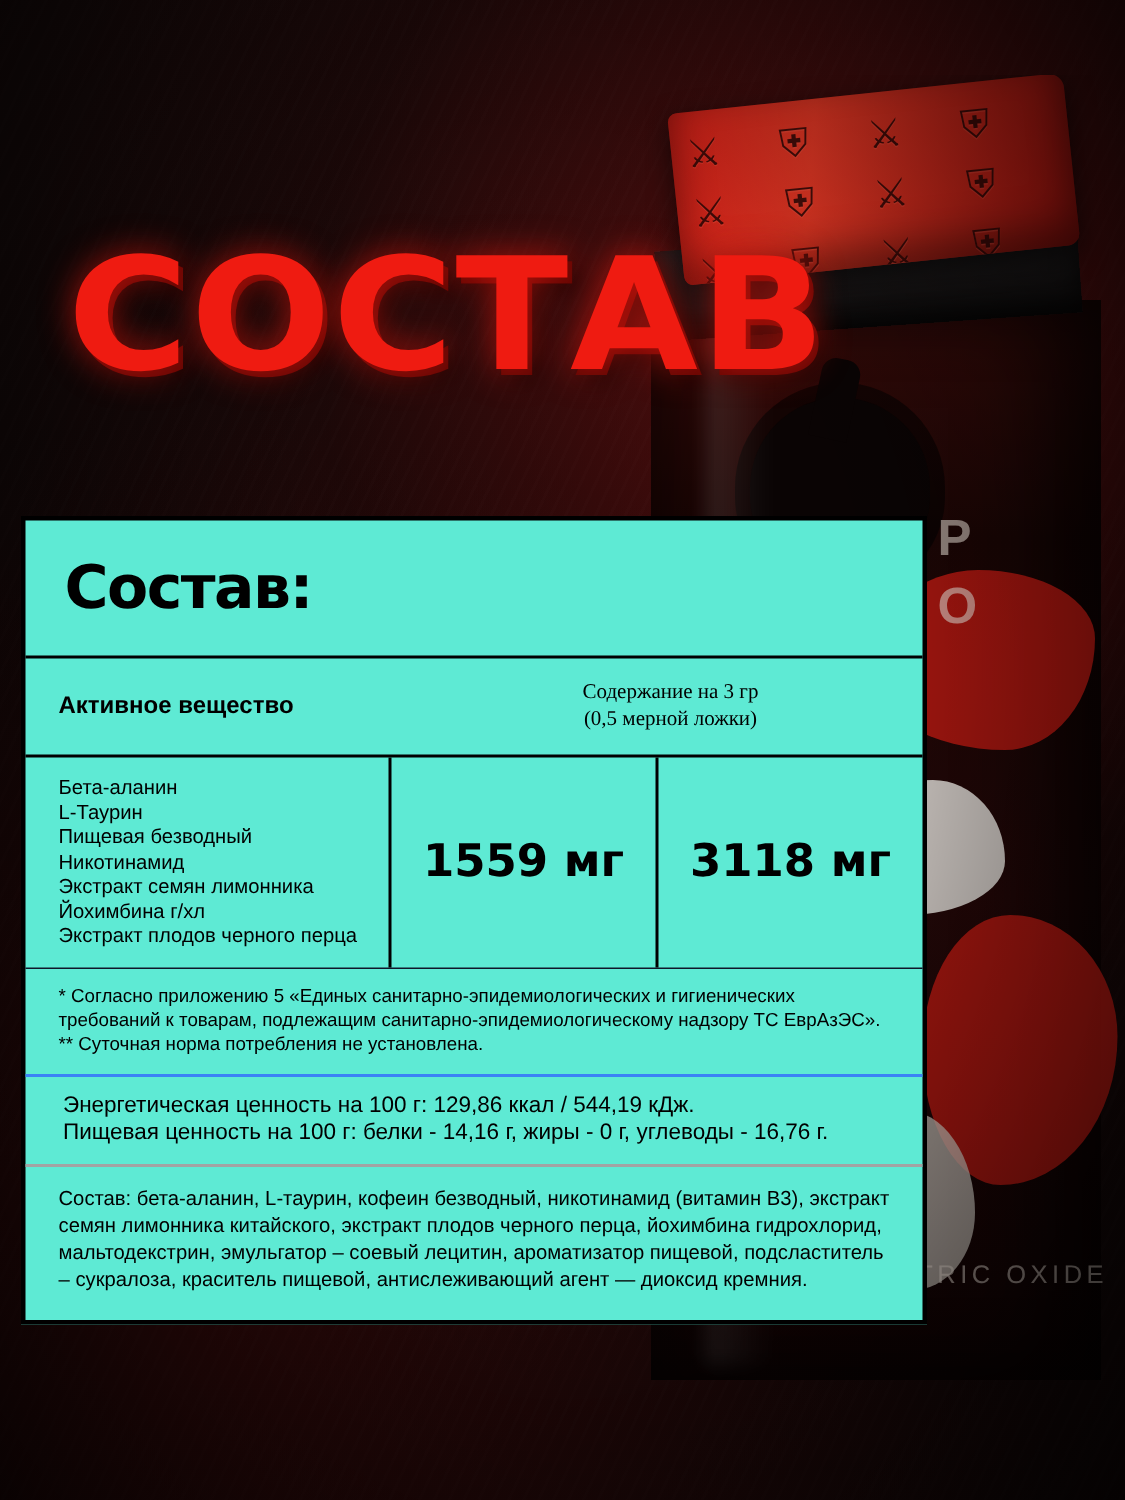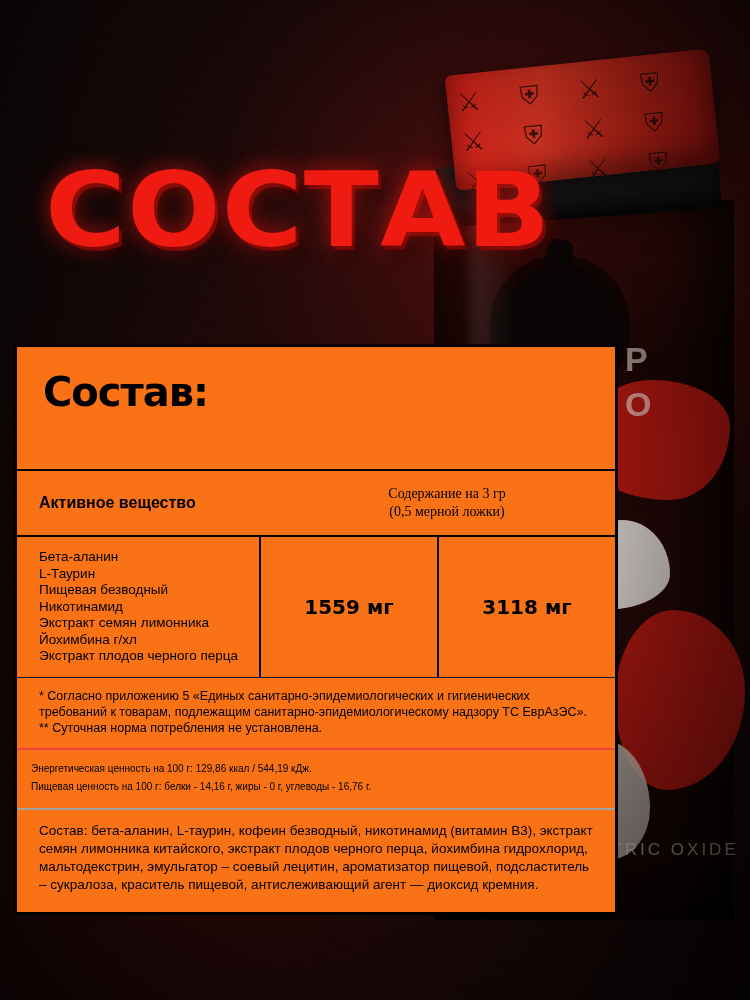--- a/index.html
+++ b/index.html
@@ -157,40 +157,39 @@
     transform: scaleX(1.06);
     transform-origin: left center;
   }
 
   
   .card {
     position: absolute;
     left: 14px;
     top: 344px;
     width: 604px;
-    background: #f97316;
+    background: #5eead4;
     border: 3px solid #000;
     padding: 0;
   }
 
   .card-title {
     font-family: "DejaVu Sans", sans-serif;
     font-size: 40px;
     font-weight: 700;
     letter-spacing: -1px;
     padding: 22px 26px 22px 26px;
   }
 
   
   .head-row {
     display: flex;
     align-items: center;
     border-top: 2px solid #000;
     padding: 14px 0;
-    margin-top: 32px;
   }
   .hc-1 {
     width: 262px;
     padding-left: 22px;
     font-size: 16px;
     font-weight: 700;
   }
   .hc-2, .hc-3 {
     flex: 1;
     text-align: center;
@@ -211,35 +210,35 @@
     padding: 12px 10px 12px 22px;
     font-size: 13.5px;
     line-height: 16.5px;
   }
   .ing-val {
     flex: 1;
     border-left: 2px solid #000;
     display: flex;
     align-items: center;
     justify-content: center;
-    font-size: 20px;
+    font-size: 30px;
     font-weight: 700;
     font-family: "DejaVu Sans", sans-serif;
   }
 
   .note {
     border-top: 1px solid #0f172a;
     padding: 10px 24px 12px 22px;
     font-size: 12.5px;
     line-height: 16px;
   }
   .energy {
-    border-top: 2px solid #ef4444;
-    padding: 10px 22px 12px 14px;
-    font-size: 10px;
+    border-top: 2px solid #3b82f6;
+    padding: 10px 22px 12px 25px;
+    font-size: 15px;
     line-height: 18px;
   }
   .composition {
     border-top: 2px solid #a3a3a3;
     padding: 12px 22px 18px 22px;
     font-size: 13.5px;
     line-height: 18px;
   }
 </style>
 </head>

